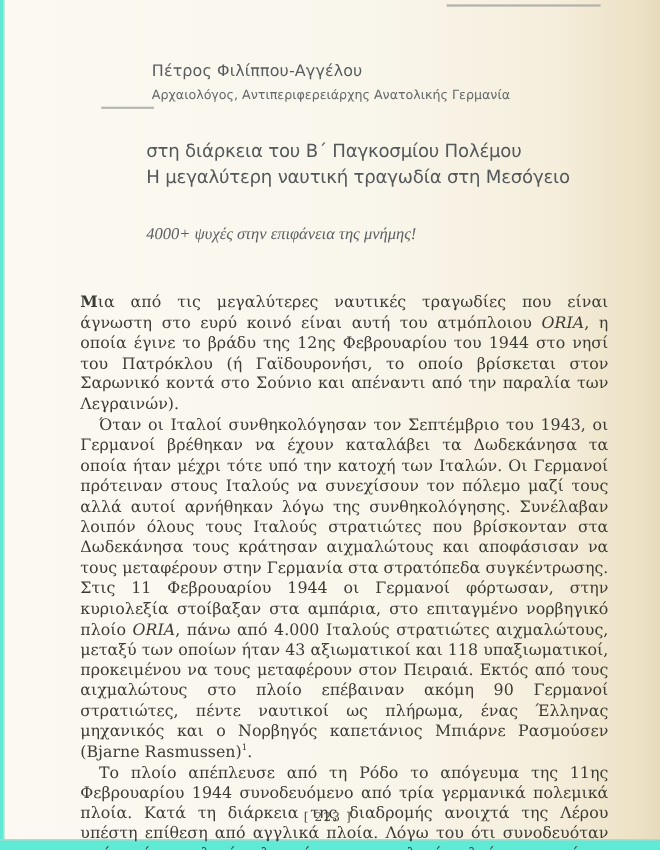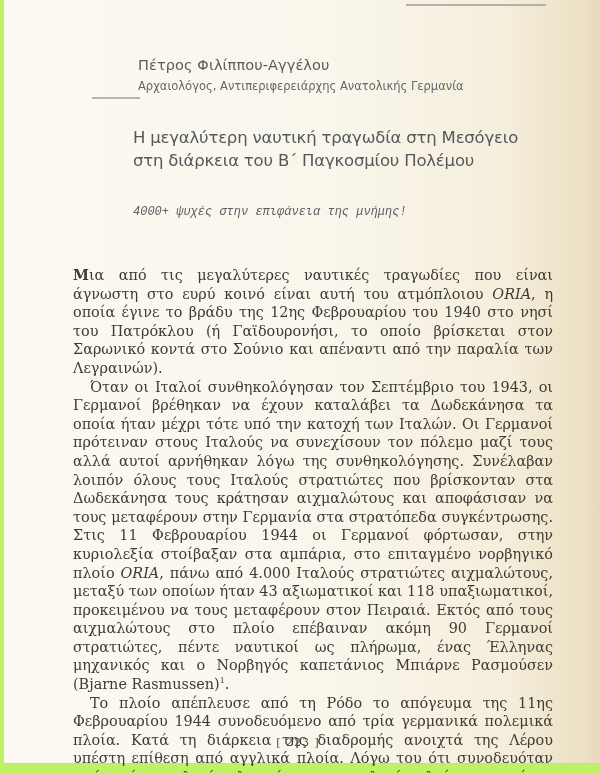--- a/index.html
+++ b/index.html
@@ -4,21 +4,21 @@
 <style>
   html, body {
     margin: 0;
     padding: 0;
     background: #ffffff;
   }
   .scan {
     position: relative;
     width: 600px;
     height: 773px;
-    background: #bef264;
+    background: #5eead4;
     overflow: hidden;
     font-family: "DejaVu Serif", serif;
   }
   
   .page {
     position: absolute;
     left: 4px;
     top: 0;
     width: 596px;
     height: 763px;
@@ -87,23 +87,23 @@
     font-family: "DejaVu Sans", sans-serif;
     font-size: 16.5px;
     line-height: 22.5px;
     color: #54585b;
     letter-spacing: -0.2px;
   }
   .subtitle {
     position: absolute;
     left: 133px;
     top: 205px;
-    font-family: Liberation Mono, monospace;
+    font-family: Liberation Serif, serif;
     font-style: italic;
-    font-size: 12px;
+    font-size: 15px;
     color: #5b5f62;
     text-align: right;
   }
   .body-text {
     position: absolute;
     left: 73px;
     top: 266px;
     width: 480px;
     font-size: 14.4px;
     line-height: 18.6px;
@@ -145,27 +145,27 @@
 
   <div class="top-rule"></div>
 
   <div class="author-block">
     <div class="author-name">Πέτρος Φιλίππου-Αγγέλου</div>
     <div class="author-role">Αρχαιολόγος, Αντιπεριφερειάρχης Ανατολικής Γερμανία</div>
   </div>
   <div class="author-rule"></div>
 
   <div class="title-block">
+    <div><span>στη διάρκεια του Β΄ Παγκοσμίου Πολέμου</span></div>
     <div><span>Η μεγαλύτερη ναυτική τραγωδία στη Μεσόγειο</span></div>
-    <div><span>στη διάρκεια του Β΄ Παγκοσμίου Πολέμου</span></div>
   </div>
 
   <div class="subtitle">4000+ ψυχές στην επιφάνεια της μνήμης!</div>
 
   <div class="body-text">
-    <p><span class="seg-bold">Μ</span><span>ια από τις μεγαλύτερες ναυτικές τραγωδίες που είναι άγνωστη στο ευρύ κοινό είναι αυτή του ατμόπλοιου </span><span class="seg-italic">ORIA</span><span>, η οποία έγινε το βράδυ της 12ης Φεβρουαρίου του 1940 στο νησί του Πατρόκλου (ή Γαϊδουρονήσι, το οποίο βρίσκεται στον Σαρωνικό κοντά στο Σούνιο και απέναντι από την παραλία των Λεγραινών).</span></p>
+    <p><span class="seg-bold">Μ</span><span>ια από τις μεγαλύτερες ναυτικές τραγωδίες που είναι άγνωστη στο ευρύ κοινό είναι αυτή του ατμόπλοιου </span><span class="seg-italic">ORIA</span><span>, η οποία έγινε το βράδυ της 12ης Φεβρουαρίου του 1944 στο νησί του Πατρόκλου (ή Γαϊδουρονήσι, το οποίο βρίσκεται στον Σαρωνικό κοντά στο Σούνιο και απέναντι από την παραλία των Λεγραινών).</span></p>
     <p class="indent"><span>Όταν οι Ιταλοί συνθηκολόγησαν τον Σεπτέμβριο του 1943, οι Γερμανοί βρέθηκαν να έχουν καταλάβει τα Δωδεκάνησα τα οποία ήταν μέχρι τότε υπό την κατοχή των Ιταλών. Οι Γερμανοί πρότειναν στους Ιταλούς να συνεχίσουν τον πόλεμο μαζί τους αλλά αυτοί αρνήθηκαν λόγω της συνθηκολόγησης. Συνέλαβαν λοιπόν όλους τους Ιταλούς στρατιώτες που βρίσκονταν στα Δωδεκάνησα τους κράτησαν αιχμαλώτους και αποφάσισαν να τους μεταφέρουν στην Γερμανία στα στρατόπεδα συγκέντρωσης. Στις 11 Φεβρουαρίου 1944 οι Γερμανοί φόρτωσαν, στην κυριολεξία στοίβαξαν στα αμπάρια, στο επιταγμένο νορβηγικό πλοίο </span><span class="seg-italic">ORIA</span><span>, πάνω από 4.000 Ιταλούς στρατιώτες αιχμαλώτους, μεταξύ των οποίων ήταν 43 αξιωματικοί και 118 υπαξιωματικοί, προκειμένου να τους μεταφέρουν στον Πειραιά. Εκτός από τους αιχμαλώτους στο πλοίο επέβαιναν ακόμη 90 Γερμανοί στρατιώτες, πέντε ναυτικοί ως πλήρωμα, ένας Έλληνας μηχανικός και ο Νορβηγός καπετάνιος Μπιάρνε Ρασμούσεν (Bjarne Rasmussen)</span><sup class="seg-sup">1</sup><span>.</span></p>
     <p class="indent"><span>Το πλοίο απέπλευσε από τη Ρόδο το απόγευμα της 11ης Φεβρουαρίου 1944 συνοδευόμενο από τρία γερμανικά πολεμικά πλοία. Κατά τη διάρκεια της διαδρομής ανοιχτά της Λέρου υπέστη επίθεση από αγγλικά πλοία. Λόγω του ότι συνοδευόταν από τρία ιταλικά ελαφρά αντιτορπιλικά πλοία που είχαν καταληφθεί από τους Γερμανούς, οι σύμμαχοι νόμιζαν ότι μετέφερε πολεμι-</span></p>
   </div>
 
   <div class="footer">[ 223 ]</div>
 
 </div>
 
 </body></html>

